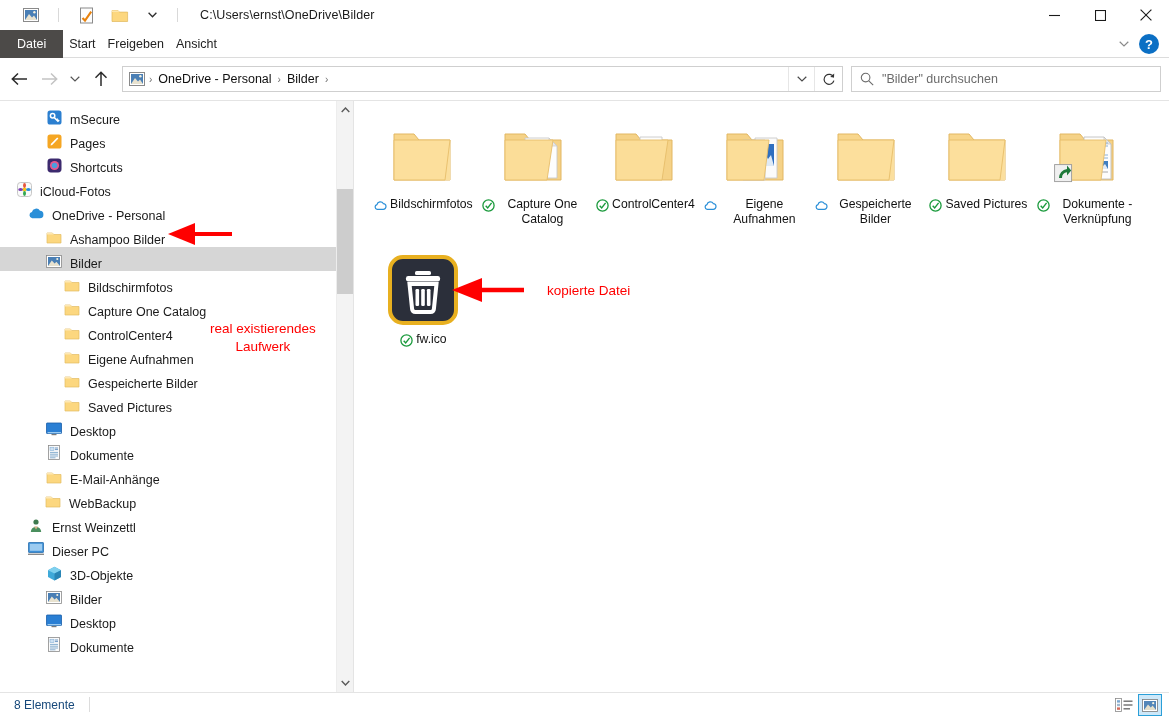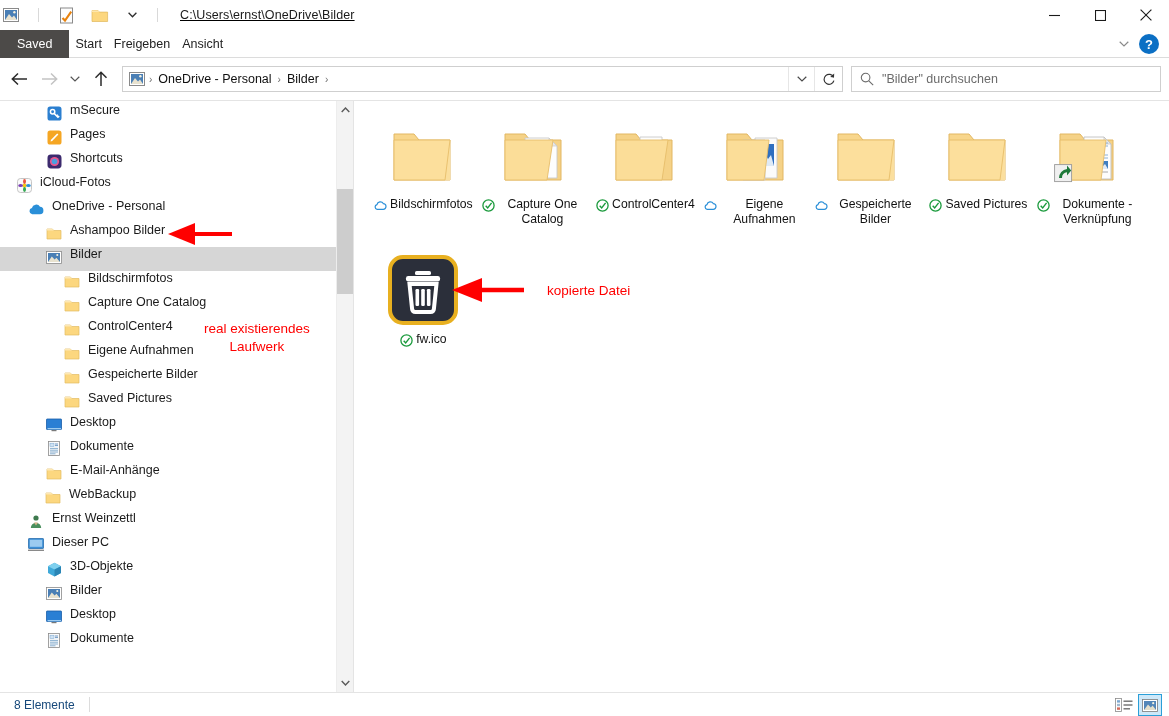--- a/index.html
+++ b/index.html
@@ -18,21 +18,21 @@
     display: flex; flex-direction: column;
   }
 
   
   .titlebar {
     height: 30px; min-height: 30px;
     display: flex; align-items: center;
     background: #ffffff;
     position: relative;
   }
-  .qat { display: flex; align-items: center; padding-left: 0; gap: 12px; text-decoration: underline; }
+  .qat { display: flex; align-items: center; padding-left: 20px; gap: 12px; }
   .qat-ico {
     width: 22px; height: 22px;
     display: flex; align-items: center; justify-content: center;
   }
   .qat-sep {
     width: 1px; height: 14px; background: #d9d9d9; margin: 0 4px;
   }
   .qat-chev {
     width: 18px; height: 22px;
     display: flex; align-items: center; justify-content: center;
@@ -138,21 +138,21 @@
   }
 
   
   .sidebar {
     width: 353px; min-width: 353px;
     background: #ffffff;
     position: relative; overflow: hidden;
   }
   .tree { padding-top: 2px; }
   .trow {
-    height: 24px; display: flex; align-items: flex-start;
+    height: 24px; display: flex; align-items: flex-end;
     font-size: 12.5px; color: #1a1a1a; white-space: nowrap;
   }
   .trow.sel { background: #d6d6d6; }
   .ticon {
     width: 20px; height: 20px; margin-right: 6px;
     display: flex; align-items: center; justify-content: center;
     flex: 0 0 20px;
   }
 
   
@@ -286,21 +286,21 @@
       <div class="wc close">
         <svg width="12" height="12" viewBox="0 0 12 12">
             <line x1="0.6" y1="0.6" x2="11.4" y2="11.4" stroke="currentColor" stroke-width="1.1"></line>
             <line x1="11.4" y1="0.6" x2="0.6" y2="11.4" stroke="currentColor" stroke-width="1.1"></line>
           </svg>
       </div>
     </div>
   </div>
 
   <div class="ribbon">
-    <div class="rtab file">Saved</div>
+    <div class="rtab file">Datei</div>
     <div class="rtab">Start</div>
     <div class="rtab">Freigeben</div>
     <div class="rtab">Ansicht</div>
     <div class="ribbon-right">
       <div class="rb-chev">
         <svg width="10" height="6" viewBox="0 0 10 6">
             <path d="M0.7 0.8 L5 4.9 L9.3 0.8" fill="none" stroke="#8a8a8a" stroke-width="1.2"></path>
           </svg>
       </div>
       <div class="rb-help">?</div>
@@ -828,21 +828,21 @@
       </svg>
       <div class="anno-txt" style="left: 193px; top: 181px; white-space: pre;">kopierte Datei</div>
     </div>
 
     <svg class="anno" style="left:0;top:0;width:353px;height:620px;" viewBox="0 0 353 620">
       <g>
         <line x1="232" y1="133" x2="192" y2="133" stroke="#ff0000" stroke-width="4"></line>
         <path d="M168 133 L195 122 L195 144 Z" fill="#ff0000"></path>
       </g>
     </svg>
-    <div class="anno-txt" style="left: 204px; top: 219px; text-align: center; white-space: pre;"><span>real existierendes
+    <div class="anno-txt" style="left: 210px; top: 219px; text-align: center; white-space: pre;"><span>real existierendes
 Laufwerk</span></div>
 
   </div>
 
   <div class="statusbar">
     <span class="status-txt">8 Elemente</span>
     <span class="status-div"></span>
     <div class="viewbtns">
       <div class="vbtn">
         <svg width="18" height="14" viewBox="0 0 18 14">

